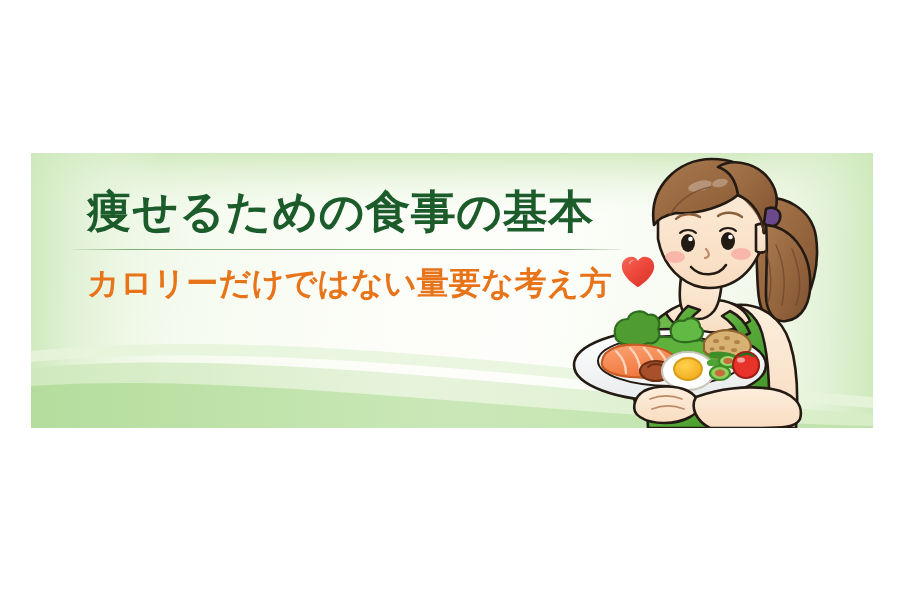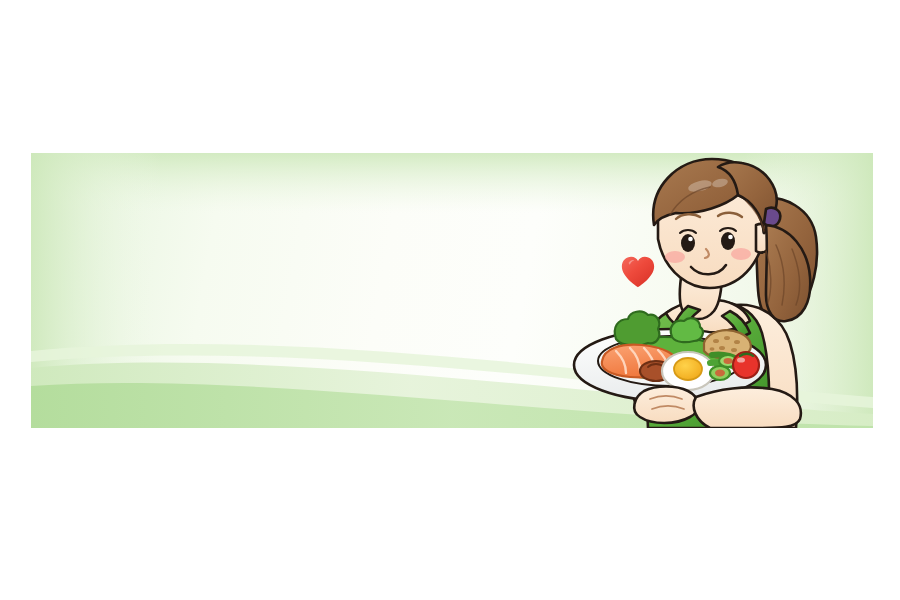--- a/index.html
+++ b/index.html
@@ -151,20 +151,25 @@
       <rect x="0" y="0" width="842" height="60" fill="url(#wgTop)"></rect>
       <rect x="0" y="0" width="130" height="275" fill="url(#wgLeft)"></rect>
       <rect x="712" y="0" width="130" height="275" fill="url(#wgRight)"></rect>
 
       <path d="M0,215 C180,198 420,225 620,243 C720,252 790,258 842,261 L842,275 L0,275 Z" fill="url(#wgA)"></path>
       <path d="M0,233 C170,221 400,248 610,262 C715,269 790,272 842,273 L842,275 L0,275 Z" fill="url(#wgB)"></path>
       <path d="M0,198 C200,178 440,205 650,226 C740,235 800,241 842,244 L842,255
                C800,252 740,246 650,237 C440,216 200,190 0,209 Z" fill="#e6f4db" opacity="0.85"></path>
     </svg>
 
+    <div id="text-block">
+      <h1 id="banner-title">痩せるための食事の基本</h1>
+      <div id="title-divider"></div>
+      <h2 id="banner-subtitle">カロリーだけではない量要な考え方</h2>
+    </div>
 
     <div id="heart-icon">
       <svg viewBox="0 0 40 40" width="38" height="38">
         <defs>
           <linearGradient id="hg" x1="0" y1="0" x2="0.9" y2="1">
             <stop offset="0%" stop-color="#f4695c"></stop>
             <stop offset="45%" stop-color="#ee4a3c"></stop>
             <stop offset="100%" stop-color="#d93227"></stop>
           </linearGradient>
         </defs>

